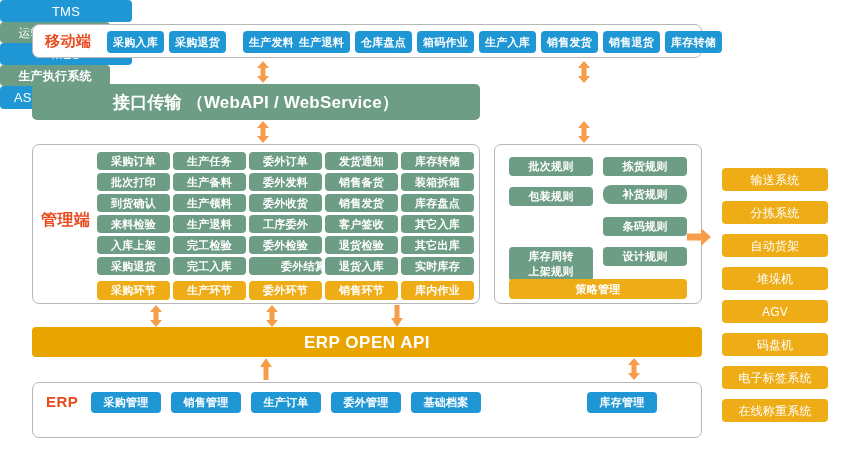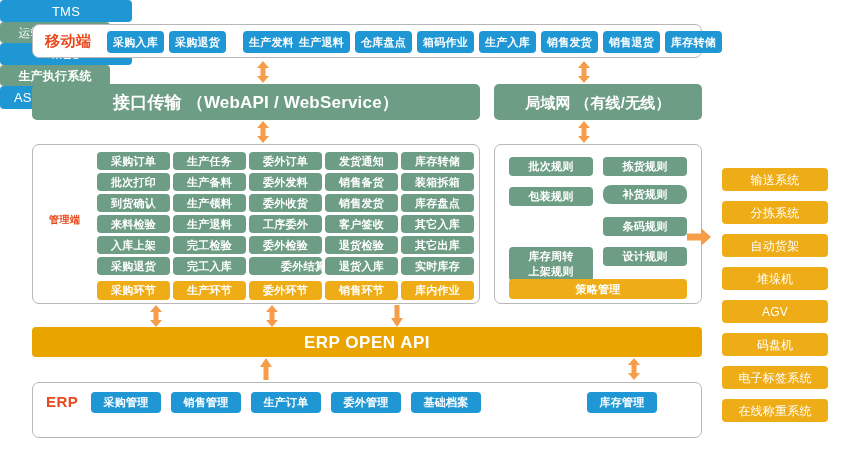--- a/index.html
+++ b/index.html
@@ -79,24 +79,23 @@
       <div class="pill blue" style="left: 260px; width: 57px;">生产退料</div>
       <div class="pill blue" style="left: 322px; width: 57px;">仓库盘点</div>
       <div class="pill blue" style="left: 384px; width: 57px;">箱码作业</div>
       <div class="pill blue" style="left: 446px; width: 57px;">生产入库</div>
       <div class="pill blue" style="left: 508px; width: 57px;">销售发货</div>
       <div class="pill blue" style="left: 570px; width: 57px;">销售退货</div>
       <div class="pill blue" style="left: 632px; width: 57px;">库存转储</div>
     </div>
 
   <div class="pill green" id="api-bar">接口传输 （WebAPI / WebService）</div>
-  <div class="pill green" id="lan-bar">局域网 （有线/无线）</div>
 
   <div class="panel" id="mgmt-panel">
-    <div class="row-label red" style="left:16px;top:55px;height:40px;font-size:10px;">管理端</div>
+    <div class="row-label red" style="left:8px;top:55px;height:40px;font-size:16px;">管理端</div>
   <div class="pill green cell" style="left: 64px; top: 7px; width: 73px;">采购订单</div>
       <div class="pill green cell" style="left: 64px; top: 28px; width: 73px;">批次打印</div>
       <div class="pill green cell" style="left: 64px; top: 49px; width: 73px;">到货确认</div>
       <div class="pill green cell" style="left: 64px; top: 70px; width: 73px;">来料检验</div>
       <div class="pill green cell" style="left: 64px; top: 91px; width: 73px;">入库上架</div>
       <div class="pill green cell" style="left: 64px; top: 112px; width: 73px;">采购退货</div>
       <div class="pill orange cell" style="left: 64px; top: 136px; width: 73px; height: 19px;">采购环节</div>
       <div class="pill green cell" style="left: 140px; top: 7px; width: 73px;">生产任务</div>
       <div class="pill green cell" style="left: 140px; top: 28px; width: 73px;">生产备料</div>
       <div class="pill green cell" style="left: 140px; top: 49px; width: 73px;">生产领料</div>

